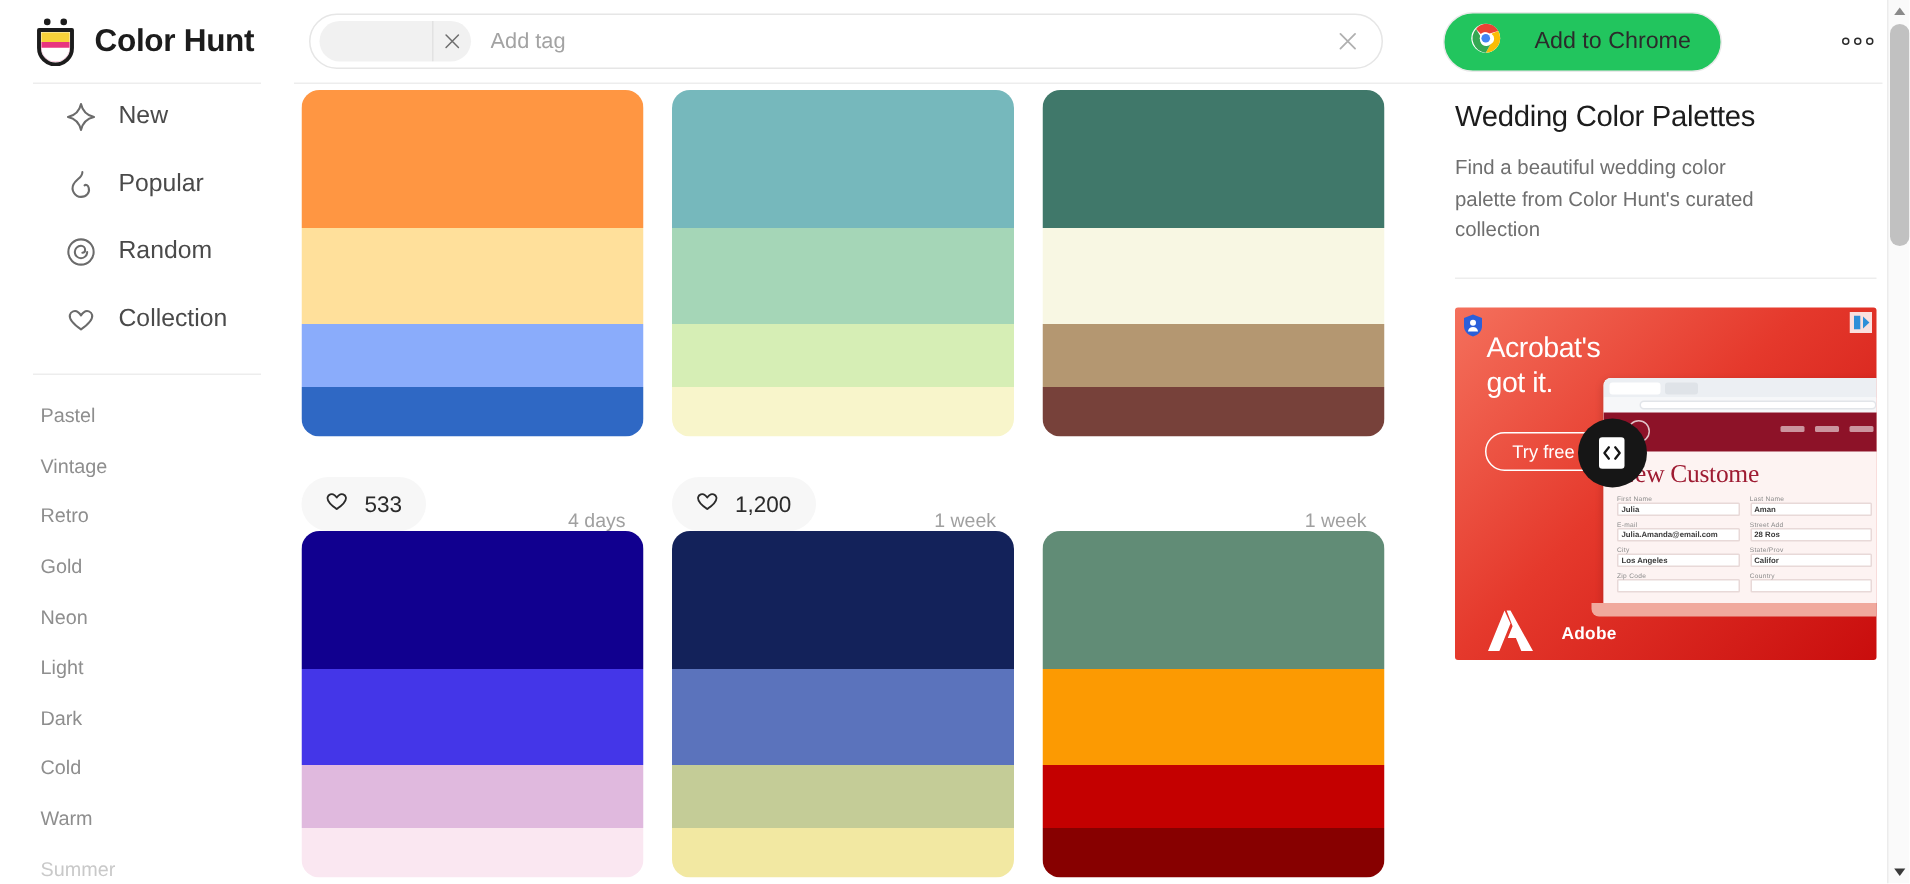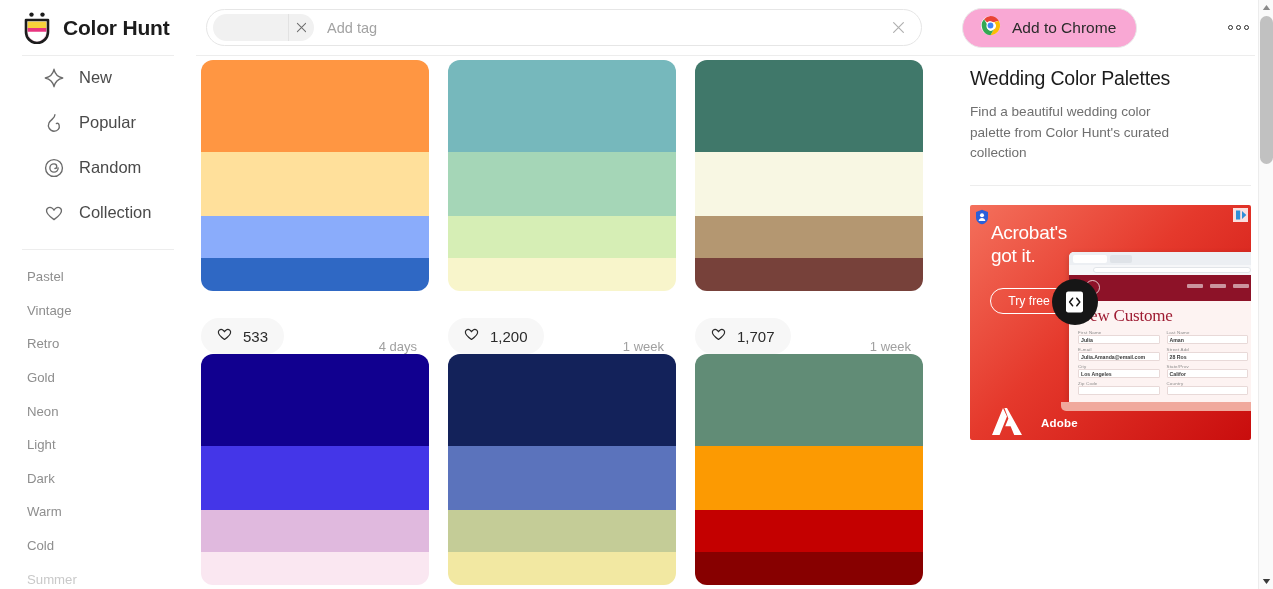--- a/index.html
+++ b/index.html
@@ -75,23 +75,23 @@
     border: 0; outline: 0; background: transparent; flex: 1 1 auto;
     font-size: 14.5px; color: #3a3a3a; padding-left: 13px;
     font-family: "Liberation Sans", sans-serif;
   }
   .add-tag-input::placeholder { color: #a3a3a3; }
   .search-clear {
     width: 26px; height: 26px; display: flex; align-items: center; justify-content: center;
     cursor: pointer; margin-right: 4px;
   }
   .chrome-btn {
-    display: flex; align-items: center; gap: 11px;
+    display: flex; align-items: center; gap: 22px;
     height: 40px; padding: 0 20px 0 17px; margin-left: 26px;
-    border: 1px solid #e9e9e9; border-radius: 21px; background: #f9a8d4; cursor: pointer;
+    border: 1px solid #e9e9e9; border-radius: 21px; background: #22c55e; cursor: pointer;
   }
   .chrome-btn .label { font-size: 15.5px; color: #2b2b2b; }
   .dots-btn {
     margin-left: auto; width: 34px; height: 30px; display: flex;
     align-items: center; justify-content: center; gap: 3px; cursor: pointer;
   }
   .dots-btn i {
     width: 5px; height: 5px; border-radius: 50%; border: 1.4px solid #2b2b2b;
     display: block; background: transparent;
   }
@@ -299,24 +299,24 @@
       <div class="tag-item">
           <span>Neon</span>
         </div>
       <div class="tag-item">
           <span>Light</span>
         </div>
       <div class="tag-item">
           <span>Dark</span>
         </div>
       <div class="tag-item">
+          <span>Cold</span>
+        </div>
+      <div class="tag-item">
           <span>Warm</span>
-        </div>
-      <div class="tag-item">
-          <span>Cold</span>
         </div>
       <div class="tag-item faded">
           <span>Summer</span>
         </div>
     </div>
   </aside>
 
   <div class="main">
 
     <div class="topbar">
@@ -398,26 +398,20 @@
               </div>
             </div>
             <div class="card">
               <div class="palette">
                 <div class="sw" style="background: rgb(64, 120, 106); height: 92px;"></div>
                 <div class="sw" style="background: rgb(248, 247, 227); height: 64px;"></div>
                 <div class="sw" style="background: rgb(180, 151, 113); height: 42px;"></div>
                 <div class="sw" style="background: rgb(119, 65, 58); height: 33px;"></div>
               </div>
               <div class="card-meta">
-                <div class="like-btn">
-                  <span><svg width="19" height="18" viewBox="0 0 24 24">
-                      <path d="M12 19.2 C5.5 14.6 3.2 11.7 3.9 8.7 C4.5 6.2 7.6 5 9.8 6.6 C10.7 7.2 11.5 8.2 12 9 C12.5 8.2 13.3 7.2 14.2 6.6 C16.4 5 19.5 6.2 20.1 8.7 C20.8 11.7 18.5 14.6 12 19.2 Z" fill="none" stroke="#2b2b2b" stroke-width="1.6" stroke-linejoin="round"></path>
-                    </svg></span>
-                  <span class="like-count">1,707</span>
-                </div>
                 <span class="time">1 week</span>
               </div>
             </div>
             <div class="card">
               <div class="palette">
                 <div class="sw" style="background: rgb(17, 0, 143); height: 92px;"></div>
                 <div class="sw" style="background: rgb(68, 54, 232); height: 64px;"></div>
                 <div class="sw" style="background: rgb(224, 185, 222); height: 42px;"></div>
                 <div class="sw" style="background: rgb(250, 231, 241); height: 33px;"></div>
               </div>

